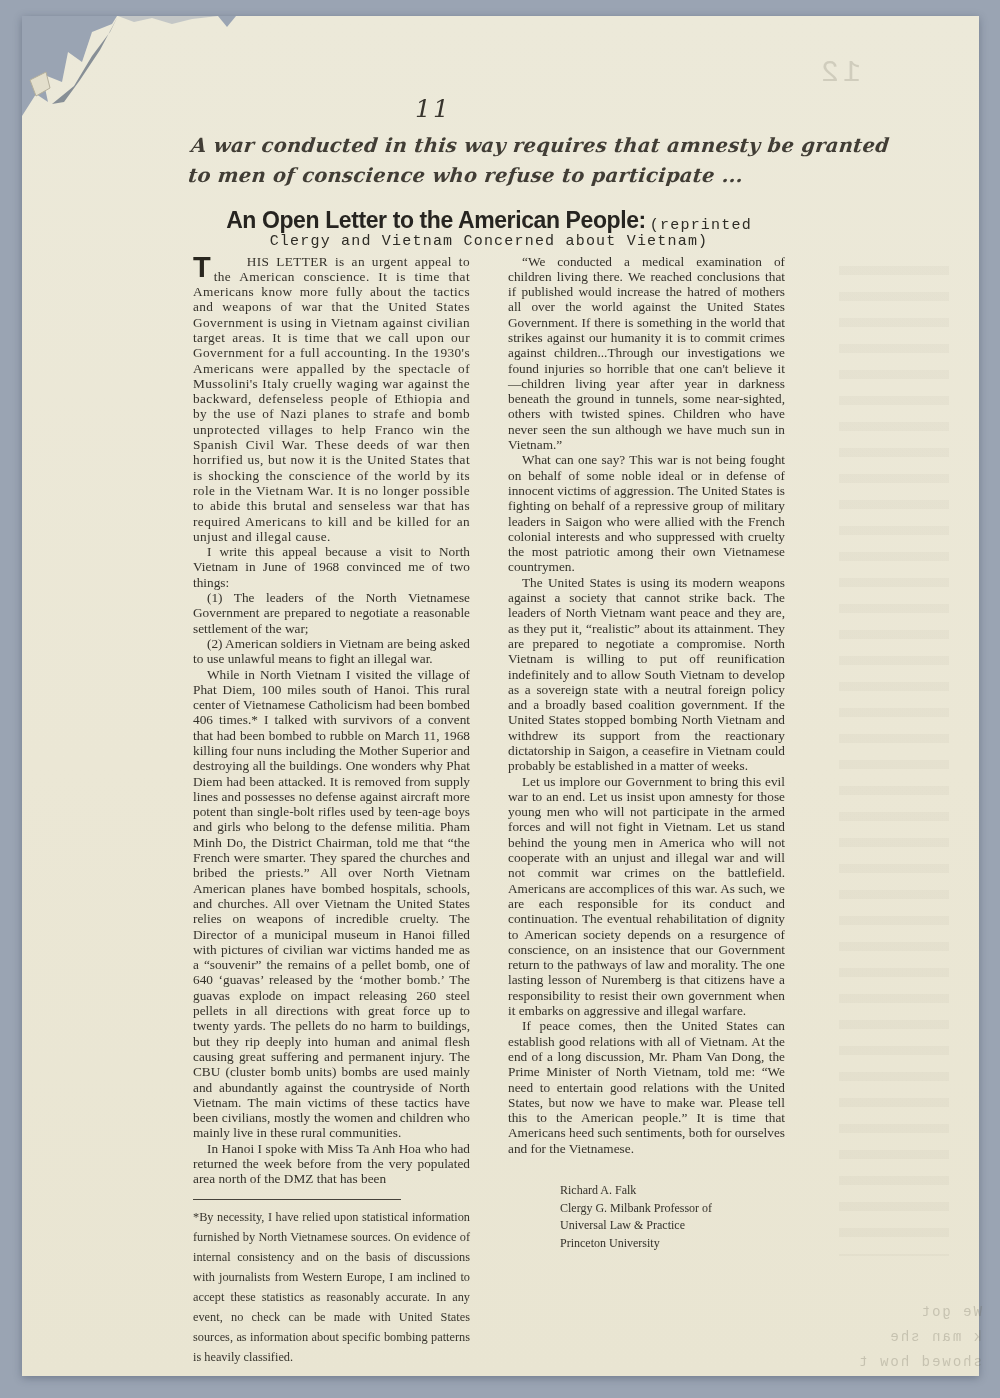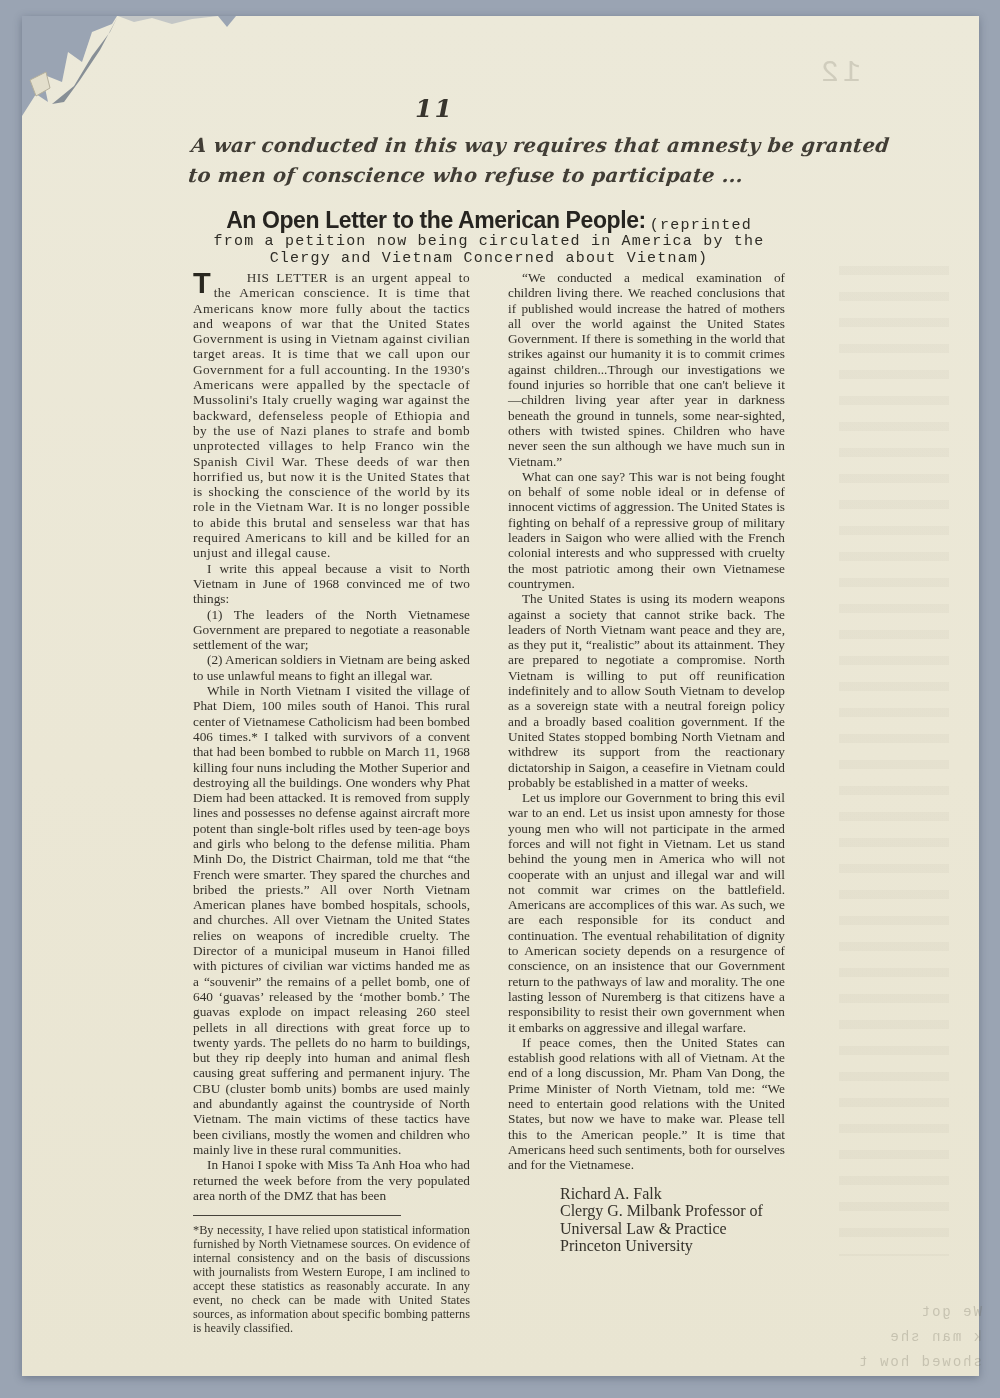--- a/index.html
+++ b/index.html
@@ -11,21 +11,21 @@
   }
   .paper {
     position:absolute; left:22px; top:16px; width:957px; height:1360px;
     background:linear-gradient(180deg,#ece9d9 0%,#ebe7d5 55%,#e9e5d2 100%);
     box-shadow:0 2px 8px rgba(40,50,70,.35);
   }
   .torn { position:absolute; left:0; top:0; }
   .content { position:absolute; left:171px; top:0; width:592px; color:#363329; }
   .page-num {
     margin-top:78px; margin-left:222px;
-    font-family:"DejaVu Serif", serif; font-style:italic; font-weight:bold;
+    font-family:"DejaVu Serif", serif; font-style:italic; font-weight:normal;
     font-size:25px; color:#38352e; letter-spacing:2px;
   }
   .epigraph {
     margin-top:8px; font-family:"DejaVu Serif", serif;
     font-style:italic; font-weight:600; font-size:19.5px; line-height:30px;
     color:#413d35; transform:skewX(-6deg); transform-origin:left top;
     letter-spacing:.3px; white-space:nowrap;
   }
   .heading { margin-top:16px;text-align:center; }
   .heading .title {
@@ -40,22 +40,22 @@
   .body-cols { display:flex; gap:38px; margin-top:3px; }
   .col { width:277px; font-size:13.3px; line-height:15.3px; text-align:justify; color:#34312a; }
   .col p { text-indent:14px; }
   .col p.no-indent { text-indent:0; }
   .dropcap {
     float:left; font-family:"Liberation Sans", sans-serif; font-weight:bold;
     font-size:29px; line-height:24px; margin:1px 3px 0 0; color:#29271f;
   }
   .lead-caps { letter-spacing:.4px;margin-left:33px; }
   .fn-rule { width:208px; border:none; border-top:1.5px solid #45423a; margin:12px 0 7px 0; }
-  .footnote { font-size:12.3px; line-height:14px; text-align:justify; color:#38352d; }
-  .signature { margin-top:12px; margin-left:52px; font-size:16px; line-height:17.5px; color:#34312a; }
+  .footnote { font-size:12.3px; line-height:20px; text-align:justify; color:#38352d; }
+  .signature { margin-top:26px; margin-left:52px; font-size:12px; line-height:17.5px; color:#34312a; }
   .ghost {
     position:absolute; font-family:"Liberation Mono", monospace;
     transform:scaleX(-1); color:rgba(100,96,80,.20); pointer-events:none;
   }
   .ghost-num { left:795px; top:40px; font-size:30px; letter-spacing:4px; }
   .ghost-block { left:745px; top:1284px; width:215px; font-size:14px; line-height:25px; letter-spacing:2px; color:rgba(100,96,80,.26); }
   .ghost-col {
     position:absolute; right:30px; top:250px; width:110px; height:990px; pointer-events:none;
     background:repeating-linear-gradient(to bottom, rgba(115,108,90,.05) 0 9px, transparent 9px 26px);
   }
@@ -83,21 +83,20 @@
 
       <div class="epigraph">
           <div>A war conducted in this way requires that amnesty be granted</div>
           <div>to men of conscience who refuse to participate ...</div>
         </div>
 
       <div class="heading">
         <span class="title">An Open Letter to the American People:</span>
         <span class="mono annot-inline"> </span><span class="mono annot-inline">(reprinted</span>
         <div class="mono annot-lines">
-            <div>from a petition now being circulated in America by the</div>
             <div>Clergy and Vietnam Concerned about Vietnam)</div>
           </div>
       </div>
 
       <div class="body-cols">
 
         <div class="col">
           <p class="no-indent"><span class="dropcap">T</span><span class="lead-caps">HIS LETTER is an urgent appeal to the American conscience. It is time that Americans know more fully about the tactics and weapons of war that the United States Government is using in Vietnam against civilian target areas. It is time that we call upon our Government for a full accounting. In the 1930's Americans were appalled by the spectacle of Mussolini's Italy cruelly waging war against the backward, defenseless people of Ethiopia and by the use of Nazi planes to strafe and bomb unprotected villages to help Franco win the Spanish Civil War. These deeds of war then horrified us, but now it is the United States that is shocking the conscience of the world by its role in the Vietnam War. It is no longer possible to abide this brutal and senseless war that has required Americans to kill and be killed for an unjust and illegal cause.</span></p>
           <div>
               <p>I write this appeal because a visit to North Vietnam in June of 1968 convinced me of two things:</p>

